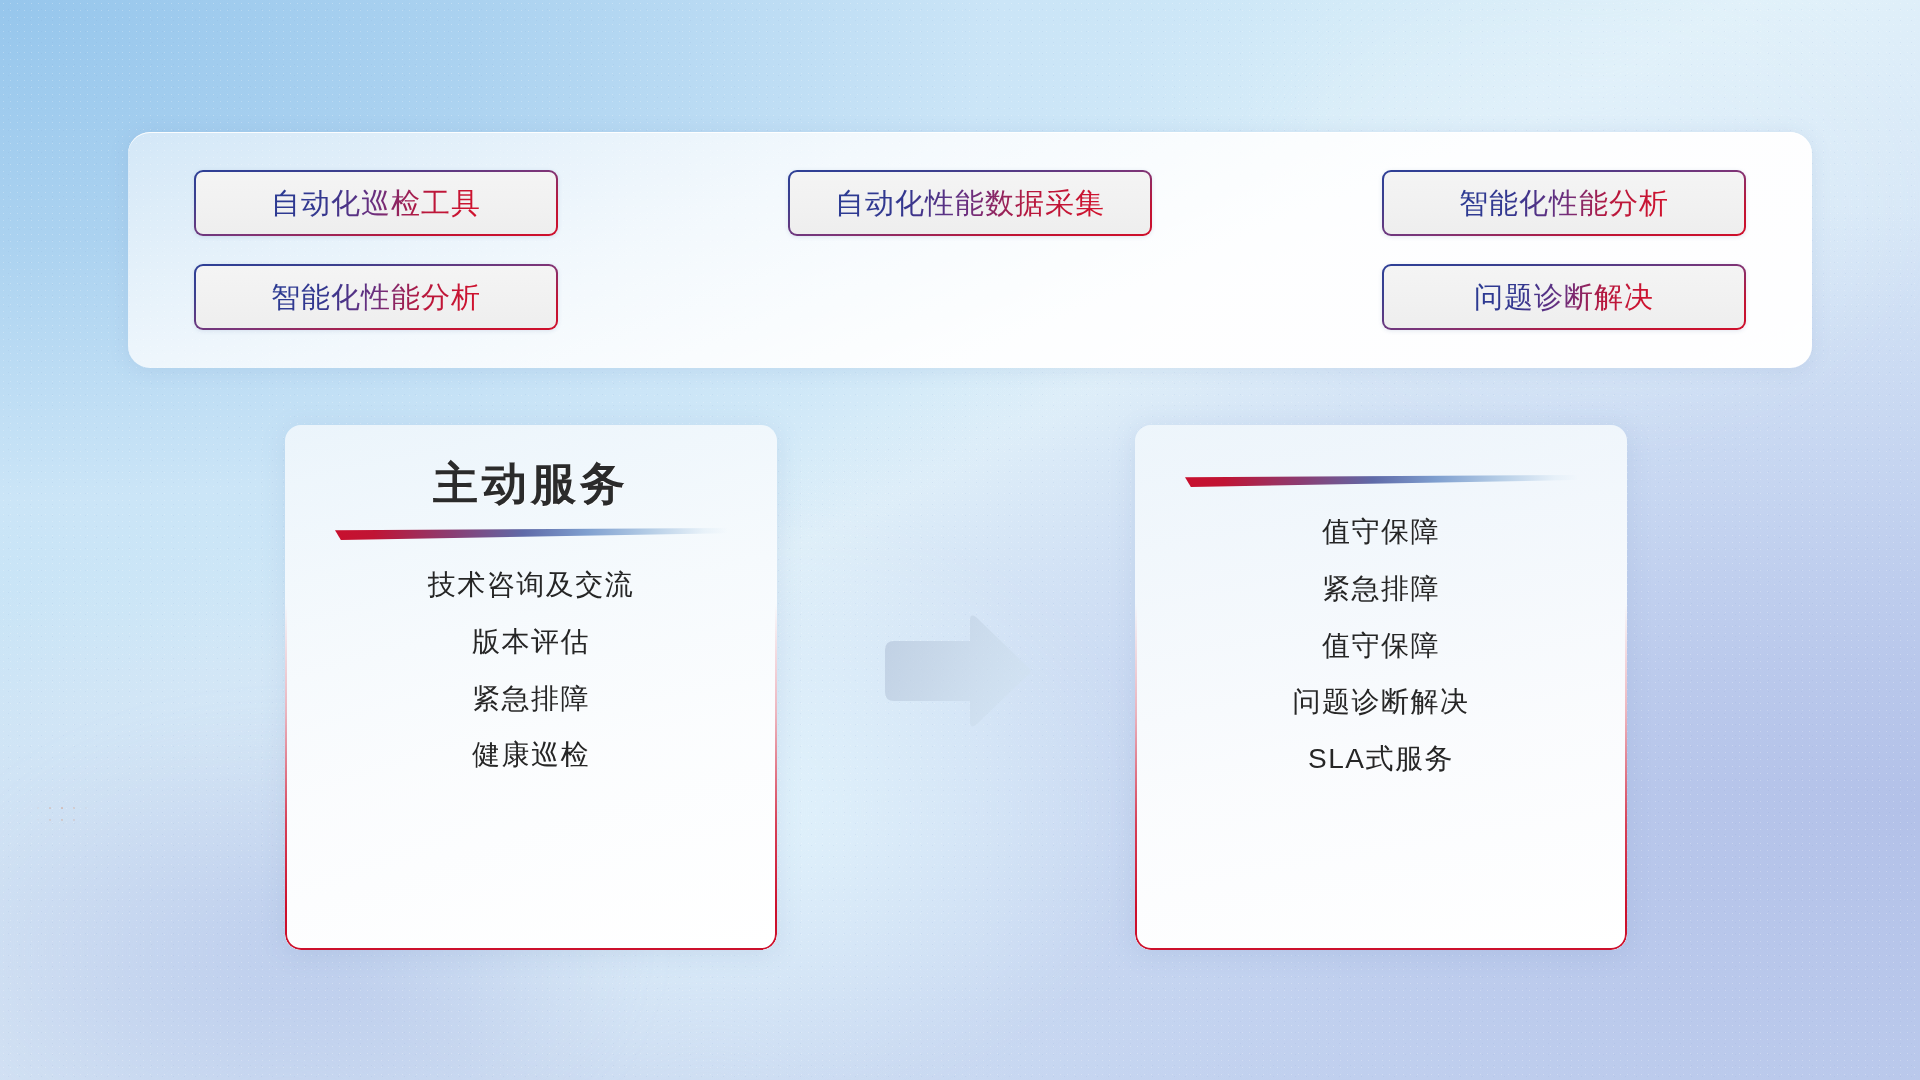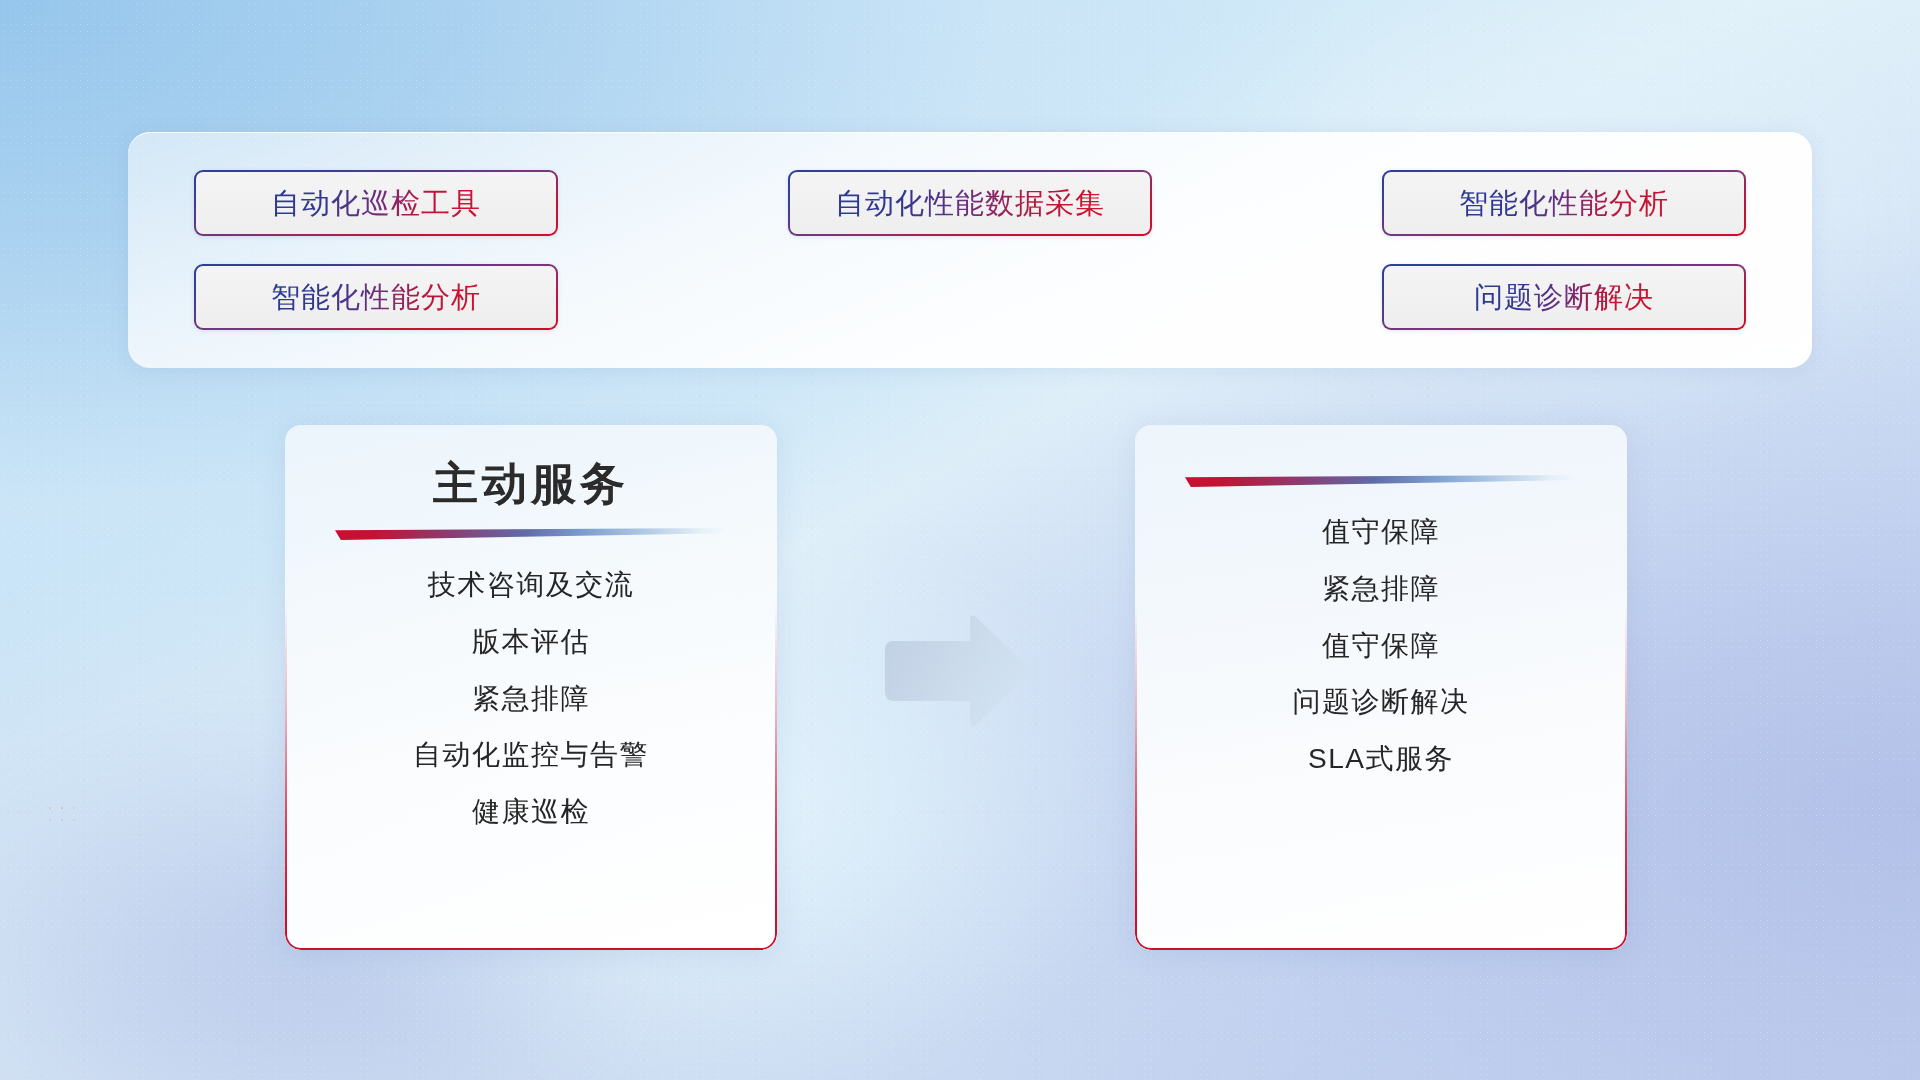--- a/index.html
+++ b/index.html
@@ -226,21 +226,20 @@
 
 <div class="service-card" id="card-active">
   <div class="card-frame"></div>
   <div class="card-body">
     <div class="card-title">主动服务</div>
     <div class="card-divider"></div>
     <div class="card-list">
       <div class="card-list-item">技术咨询及交流</div>
       <div class="card-list-item">版本评估</div>
       <div class="card-list-item">紧急排障</div>
-      <div class="card-list-item">自动化监控与告警</div>
       <div class="card-list-item">健康巡检</div>
     </div>
   </div>
 </div>
 
 <svg id="flow-arrow" viewBox="0 0 160 120">
   <defs>
     <linearGradient id="arrowGrad" x1="0" y1="0" x2="1" y2="0.35">
       <stop offset="0%" stop-color="#b9c9de" stop-opacity="0.80"></stop>
       <stop offset="45%" stop-color="#c2d2e4" stop-opacity="0.72"></stop>

